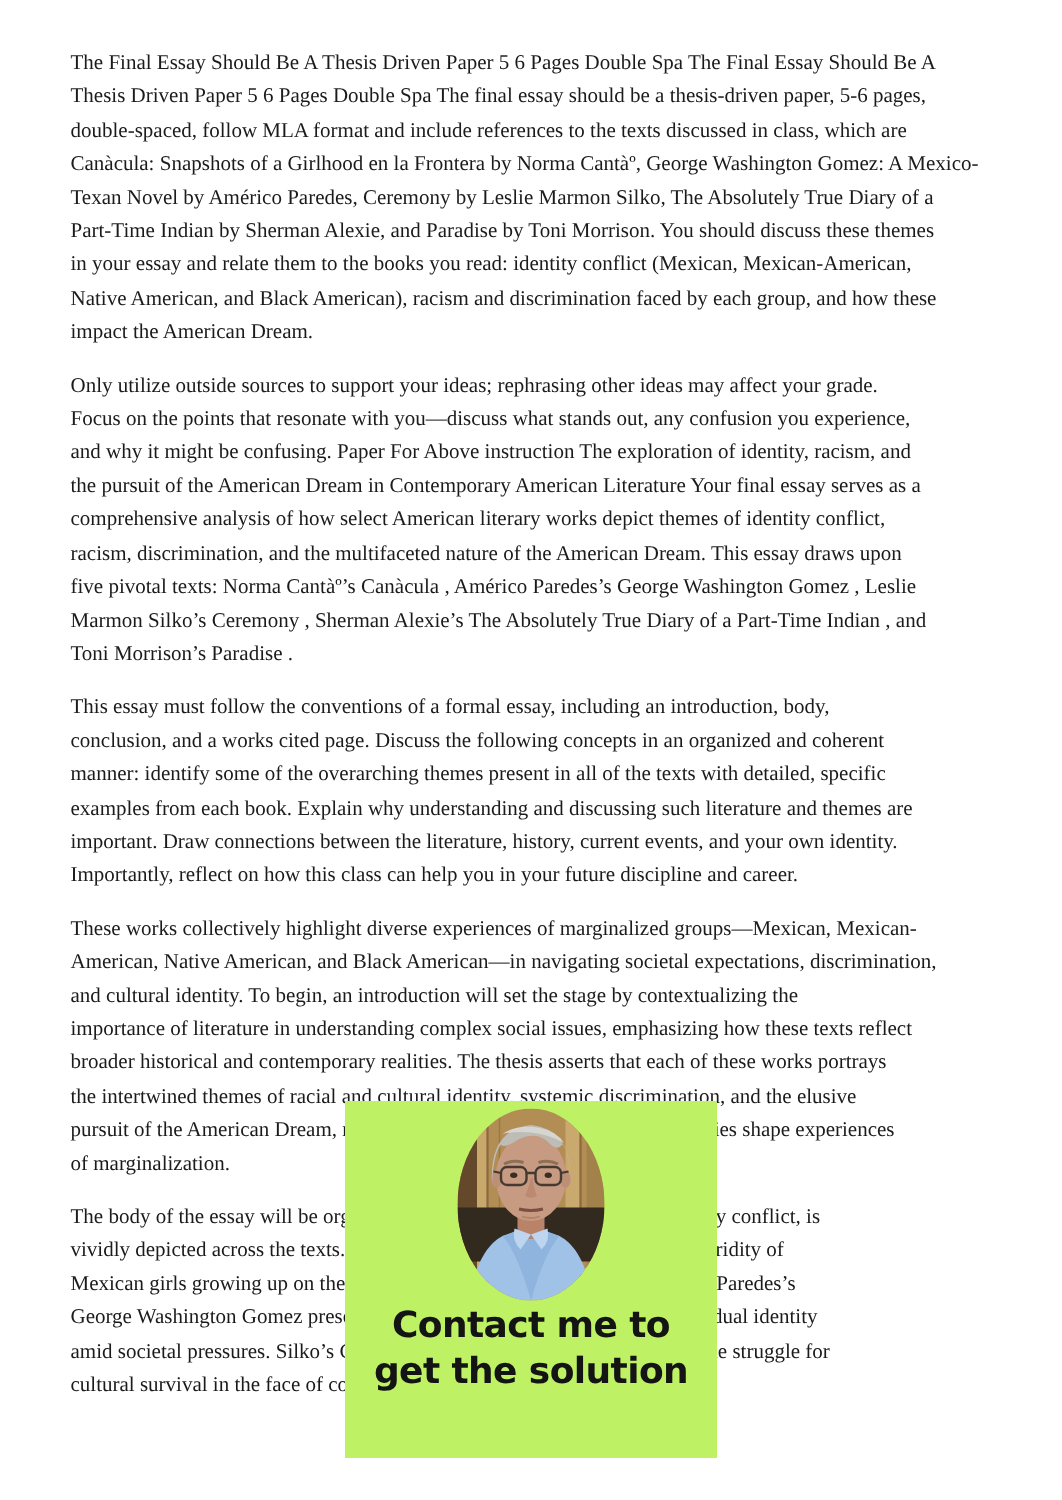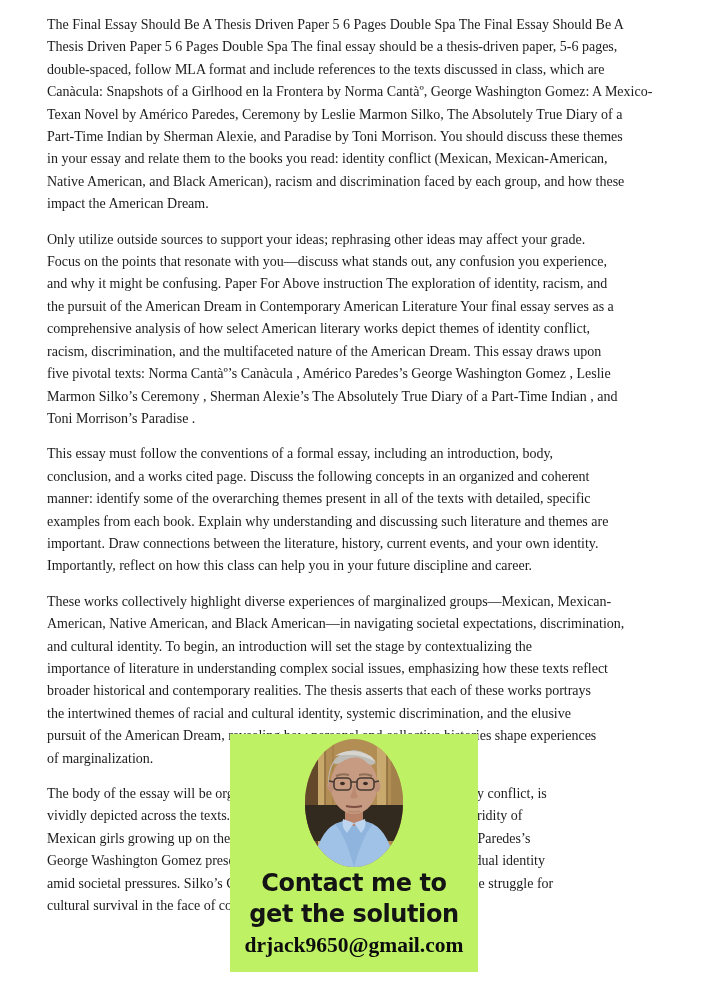--- a/index.html
+++ b/index.html
@@ -9,21 +9,21 @@
     font-family: "Liberation Serif", serif;
   }
   .page {
     position: relative;
     width: 708px; height: 1000px;
     background: #ffffff;
     overflow: hidden;
   }
   .doc {
     position: absolute;
-    left: 47px; top: 14px;
+    left: 47px; top: 32px;
     width: 618px;
     color: #1b1b1b;
     font-size: 14px;
     line-height: 22.4px;
   }
   .doc p {
     margin: 0 0 13px 0;
     white-space: pre;
   }
   .ad-overlay {
@@ -157,16 +157,15 @@
 
           <path d="M49 46 Q47 55 45 58 Q49 61 53 58 Q51 55 50 46" fill="#bb8a71"></path>
 
           <path d="M41 67 Q49 69 57 67" stroke="#7d4f42" stroke-width="2" fill="none"></path>
           <path d="M43 72 Q49 74 55 72" stroke="#b08468" stroke-width="1.2" fill="none"></path>
         </g>
       </svg>
     </div>
     <div class="ad-heading">Contact me to
 get the solution</div>
-    <div class="ad-email">drjack9650@gmail.com</div>
   </div>
 
 </div>
 
 </body></html>

